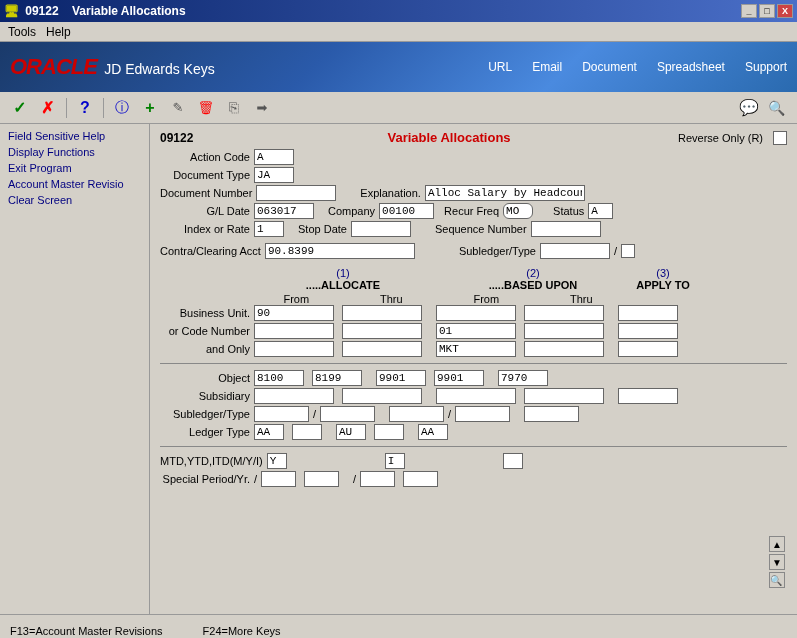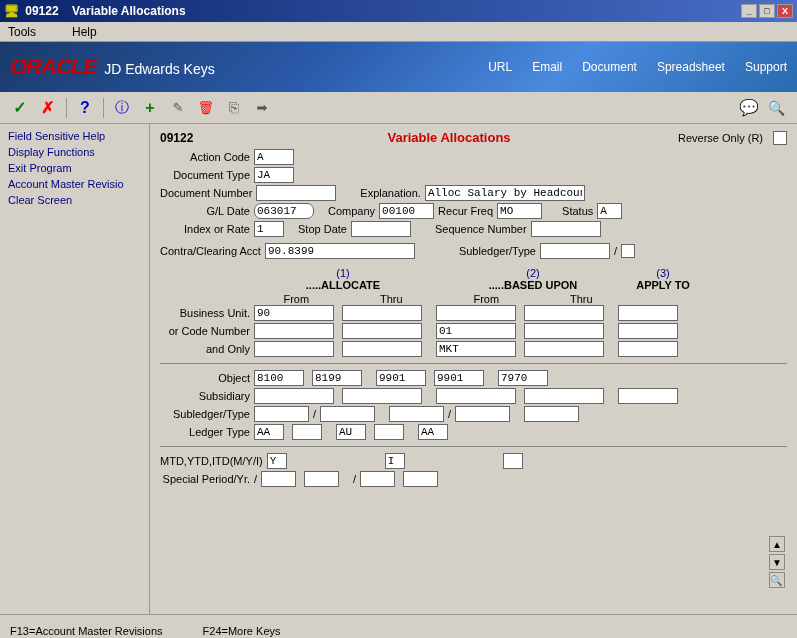--- a/index.html
+++ b/index.html
@@ -29,21 +29,21 @@
     }
 
     
     .menu-bar {
       background: #d4d0c8;
       height: 20px;
       display: flex;
       align-items: center;
       padding: 4px 4px;
       border-bottom: 1px solid #999;
-      gap: 28px;
+      gap: 2px;
     }
     .menu-item { font-size: 12px; cursor: pointer; padding: 2px 4px; }
 
     
     .oracle-banner {
       background: linear-gradient(135deg, #1a3a6a 0%, #2a5aaa 40%, #4a8adf 70%, #2a6aaf 100%);
       height: 50px;
       display: flex;
       align-items: center;
       padding: 0 10px;
@@ -270,25 +270,25 @@
 
     <div class="form-row">
       <span class="form-label">Document Number</span>
       <input class="form-input" style="width: 80px;" value="">
       <span style="margin-left:20px;font-size:11px;">Explanation.</span>
       <input class="form-input" style="width: 160px;" value="Alloc Salary by Headcount">
     </div>
 
     <div class="form-row">
       <span class="form-label">G/L Date</span>
-      <input class="form-input" style="width: 60px; border-radius: 7px;" value="063017">
+      <input class="form-input" style="width: 60px;" value="063017">
       <span style="margin-left:10px;font-size:11px;">Company</span>
       <input class="form-input" style="width: 55px;" value="00100">
-      <span style="font-size:11px;">Recur Freq</span>
-      <input class="form-input" style="width: 45px;" value="MO">
+      <span style="margin-left:6px;font-size:11px;">Recur Freq</span>
+      <input class="form-input" style="width: 30px; border-radius: 6px;" value="MO">
       <span style="margin-left:16px;font-size:11px;">Status</span>
       <input class="form-input" style="width: 25px;" value="A">
     </div>
 
     <div class="form-row">
       <span class="form-label">Index or Rate</span>
       <input class="form-input" style="width: 30px;" value="1">
       <span style="margin-left:10px;font-size:11px;">Stop Date</span>
       <input class="form-input" style="width: 60px;" value="">
       <span style="margin-left:20px;font-size:11px;">Sequence Number</span>

